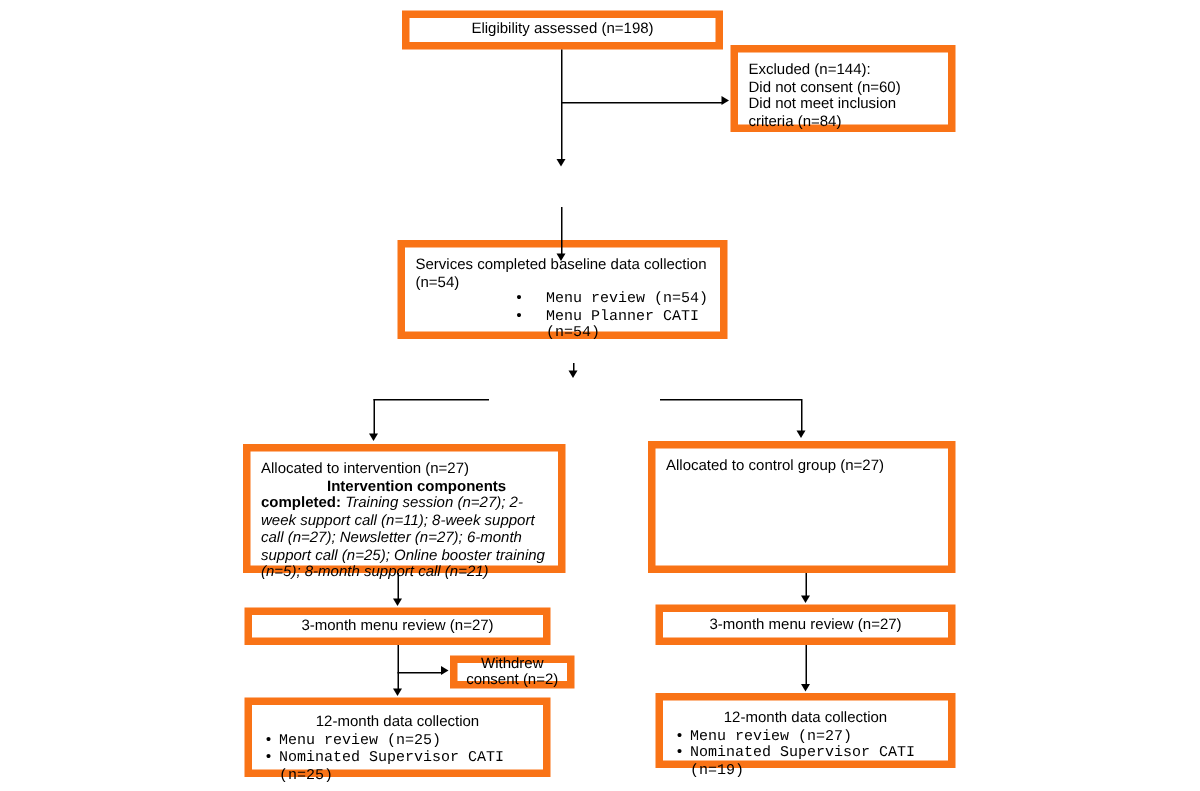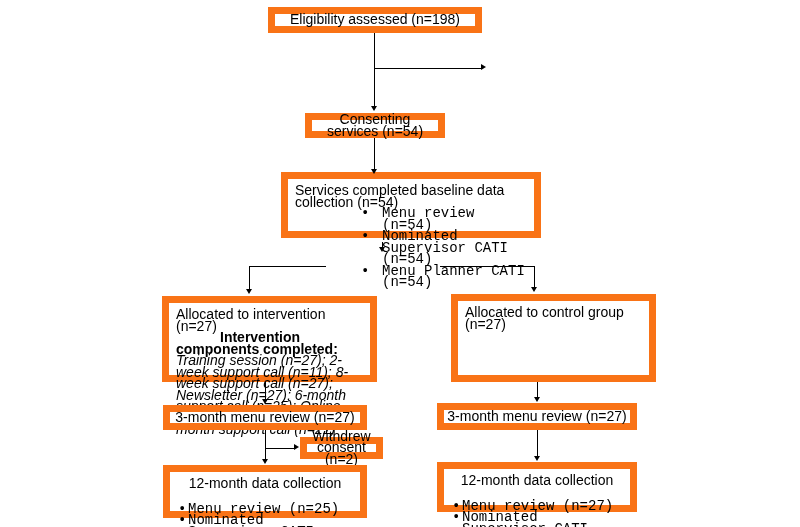--- a/index.html
+++ b/index.html
@@ -14,39 +14,39 @@
   #canvas {
     position: relative;
     width: 800px;
     height: 527px;
     background: #ffffff;
     overflow: hidden;
   }
   .box {
     position: absolute;
     box-sizing: border-box;
-    border: 7px solid #f97316;
+    border: 5px solid #f97316;
     background: #ffffff;
-    font-size: 14px;
+    font-size: 10px;
     line-height: 11.5px;
     color: #000000;
   }
   .box.center {
     display: flex;
     align-items: center;
     justify-content: center;
     text-align: center;
   }
   .box.pad {
     padding: 6px 7px;
   }
   .ctr-title {
     text-align: center;
     display: block;
-    margin-bottom: 14px;
+    margin-bottom: 1px;
   }
   .line {
     position: absolute;
     background: #000000;
   }
   .vline { width: 1px; }
   .hline { height: 1px; }
   .arrow-down {
     position: absolute;
     width: 0;
@@ -92,43 +92,44 @@
 </style>
 </head>
 <body>
 
 <div id="canvas">
 
   <div class="box center" style="left:268px; top:7px; width:214px; height:26px;">
     <span>Eligibility assessed (n=198)</span>
   </div>
 
-
-  <div class="box center" style="left:305px; top:113px; width:140px; height:25px;">
-    <span>Consenting services (n=54)</span>
+  <div class="box pad" style="left:487px; top:30px; width:150px; height:58px;">
+    <span class="txt-line">Excluded (n=144):</span>
+    <span class="txt-line">Did not consent (n=60)</span>
+    <span class="txt-line">Did not meet inclusion criteria (n=84)</span>
   </div>
 
-  <div class="box pad" style="left:265px; top:172px; width:260px; height:66px;margin-left:16px;">
+
+  <div class="box pad" style="left:265px; top:160px; width:220px; height:66px;">
     <span class="txt-line">Services completed baseline data collection (n=54)</span>
     <ul class="bullets deep">
       <li>Menu review (n=54)</li>
-      <li>Nominated Supervisor CATI (n=54)</li>
       <li>Menu Planner CATI (n=54)</li>
     </ul>
   </div>
 
 
   <div class="box pad" style="left:162px; top:296px; width:215px; height:86px;">
     <span class="txt-line">Allocated to intervention (n=27)</span>
     <span>
       <span class="bold">Intervention components completed:</span><span> </span><span class="ital">Training session (n=27); 2-week support call (n=11); 8-week support call (n=27); Newsletter (n=27); 6-month support call (n=25); Online booster training (n=5); 8-month support call (n=21)</span>
     </span>
   </div>
 
-  <div class="box pad" style="left:432px; top:294px; width:205px; height:88px;margin-left:19px;">
+  <div class="box pad" style="left:432px; top:294px; width:205px; height:88px;">
     <span class="txt-line">Allocated to control group (n=27)</span>
   </div>
 
   <div class="box center" style="left:163px; top:405px; width:204px; height:25px;">
     <span>3-month menu review (n=27)</span>
   </div>
 
   <div class="box center" style="left:437px; top:403px; width:200px; height:27px;">
     <span>3-month menu review (n=27)</span>
   </div>

